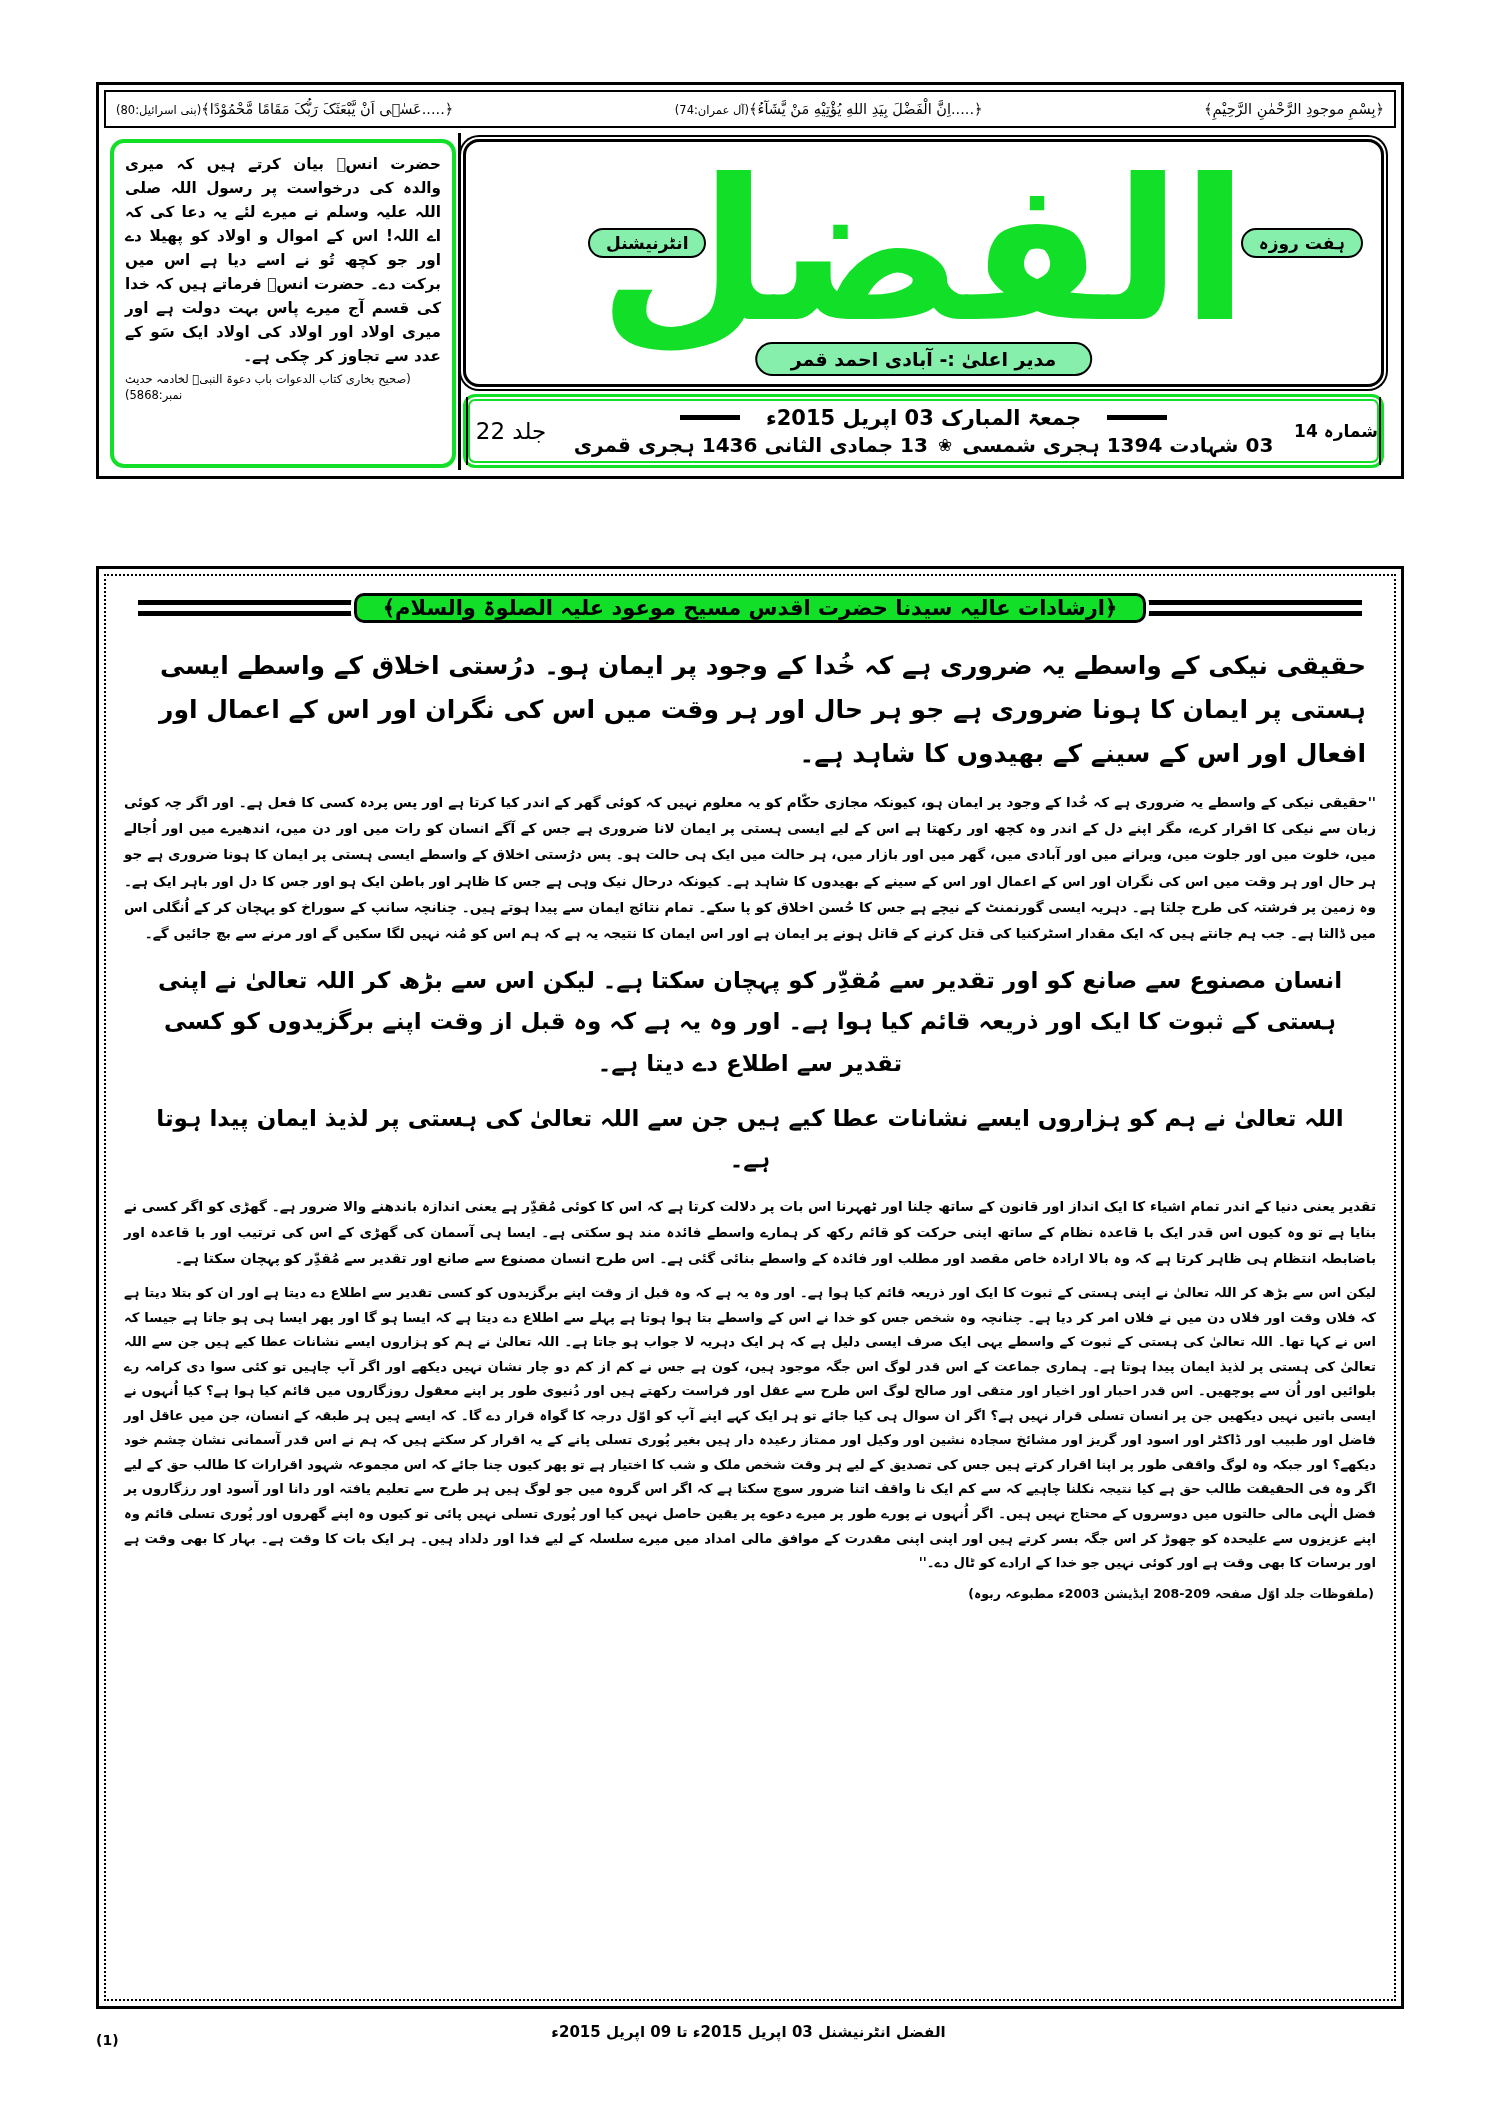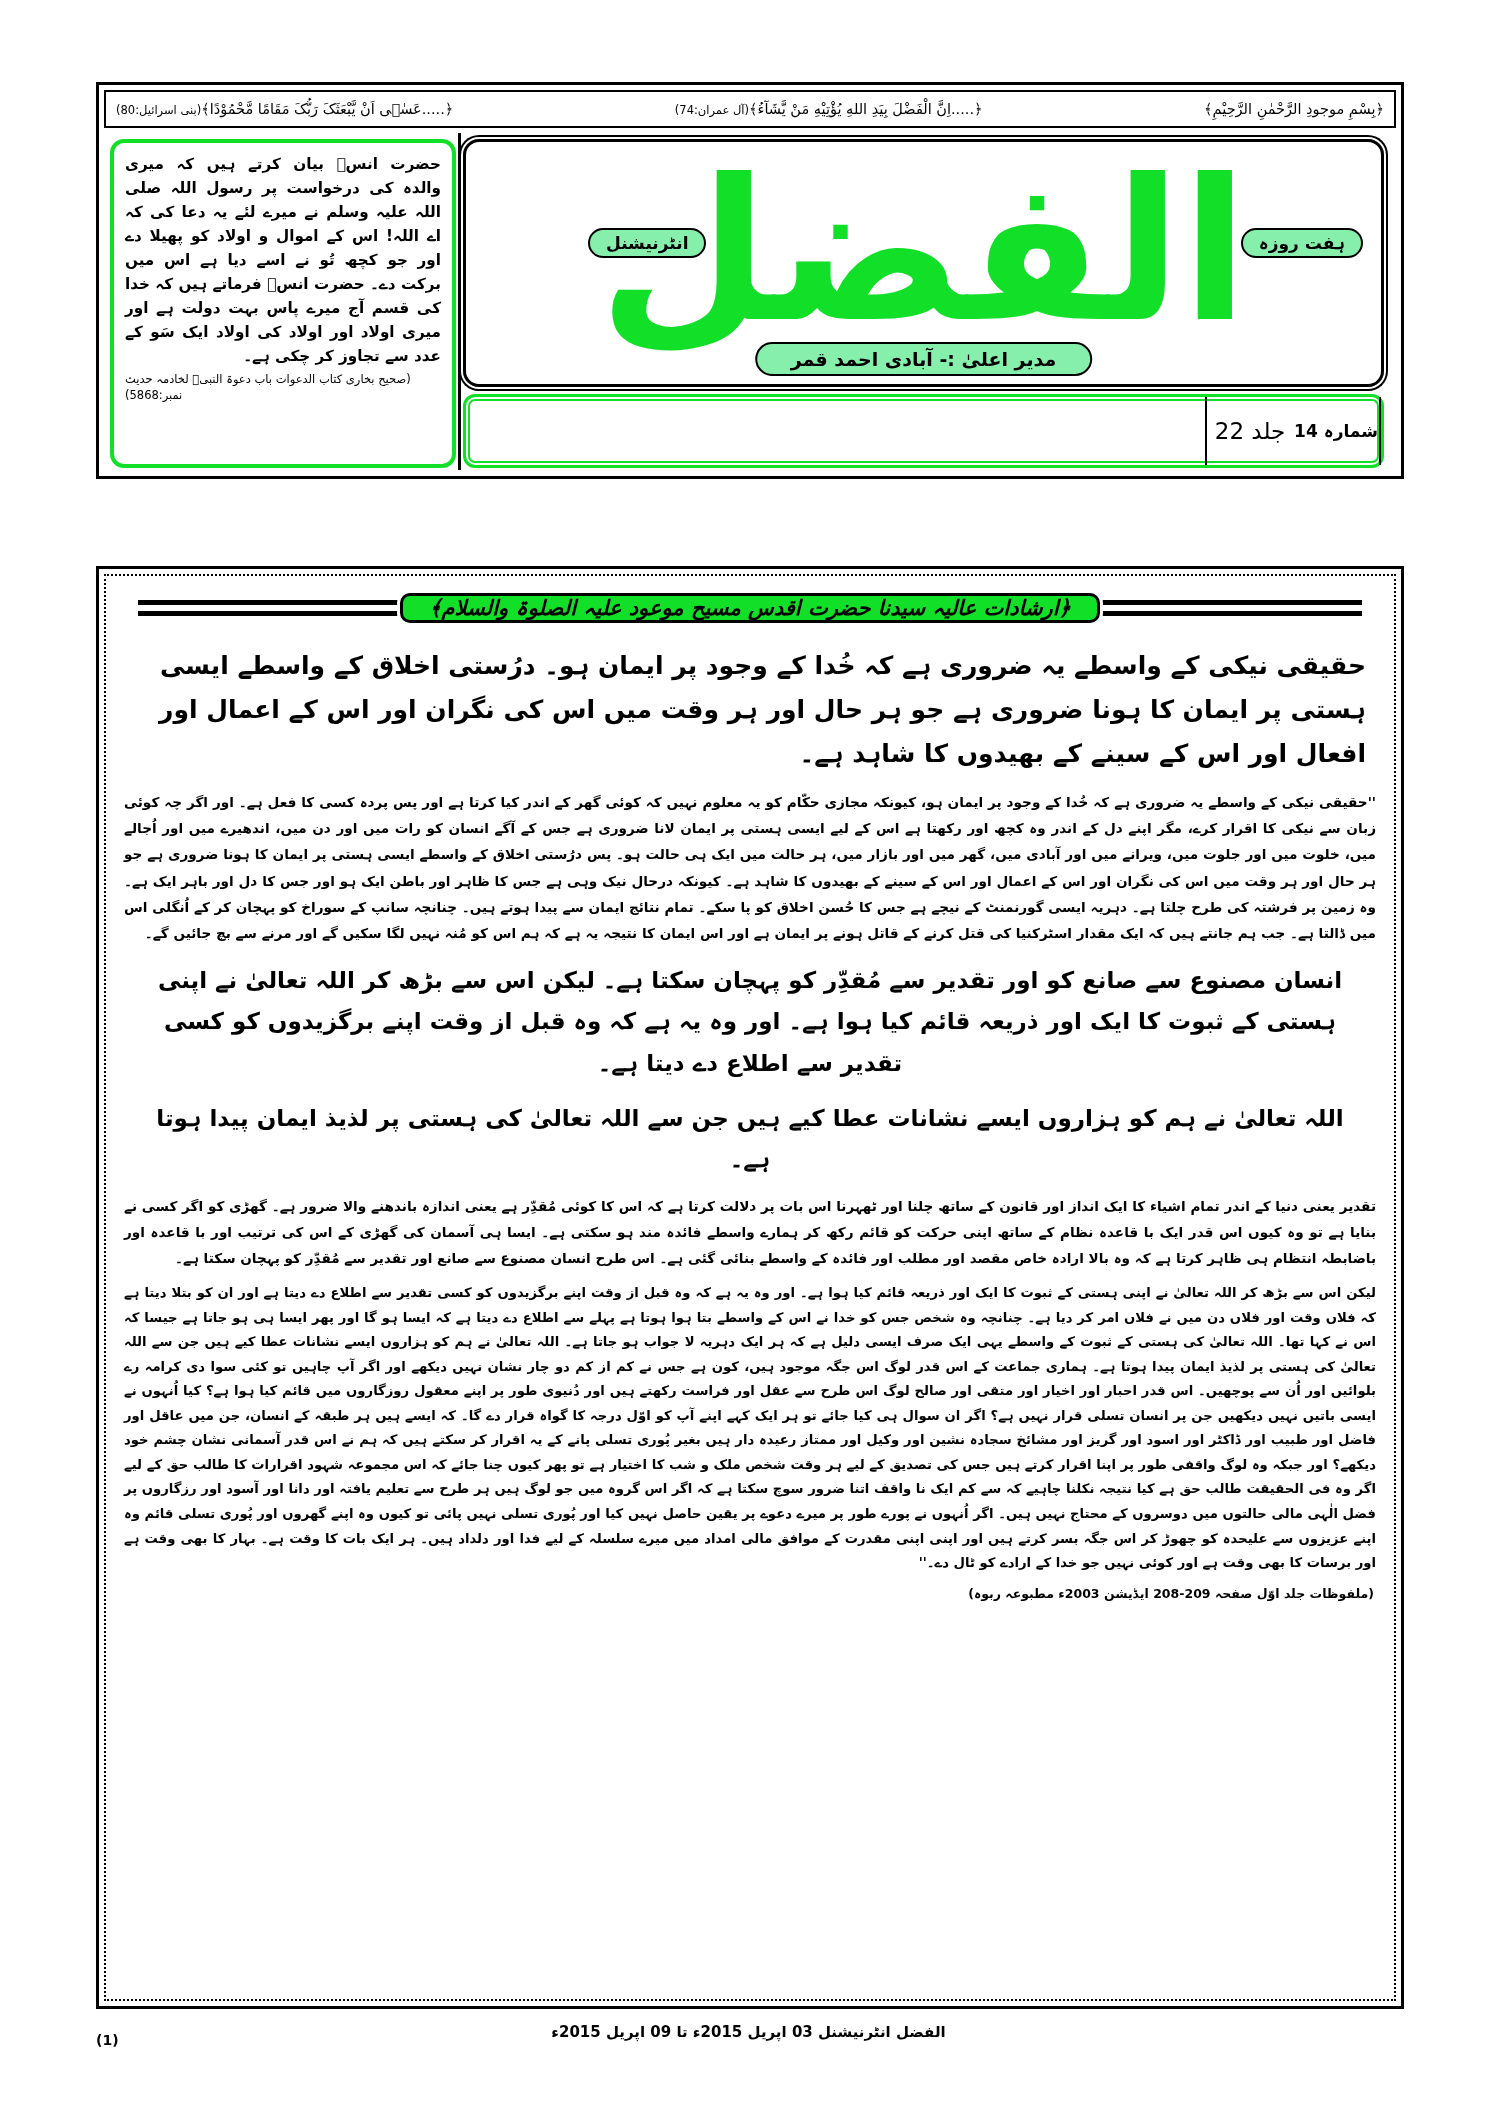--- a/index.html
+++ b/index.html
@@ -223,21 +223,20 @@
   }
   .art-banner .chip{
     position:relative;z-index:3;
     background:#12e028;
     border:3px solid #000;
     border-radius:10px;
     padding:0 26px;
     font-size:21px;font-weight:bold;
     white-space:nowrap;direction:rtl;
     box-shadow:0 0 0 3px #fff;
-    font-style:italic;
   }
 
   .lead{
     direction:rtl;text-align:right;
     font-size:25px;font-weight:bold;
     line-height:1.75;
     margin:4px 14px 14px 14px;
   }
   .lead2{
     direction:rtl;text-align:center;
@@ -302,20 +301,32 @@
       <div class="logo-col">
         <div class="logo-box">
           <div class="logo-title">الفضل</div>
           <div class="pill weekly">ہفت روزہ</div>
           <div class="pill intl">انٹرنیشنل</div>
           <div class="pill editor">مدیر اعلیٰ :- آبادی احمد قمر</div>
         </div>
 
         <div class="date-bar">
           <div class="issue-cell">شمارہ 14</div>
+          <div class="date-cell">
+            <div class="date-line1">
+              <span class="dash"></span>
+              <span>جمعۃ المبارک 03 اپریل 2015ء</span>
+              <span class="dash"></span>
+            </div>
+            <div class="date-line2">
+              <span>03 شہادت 1394 ہجری شمسی</span>
+              <span class="flower">❀</span>
+              <span>13 جمادی الثانی 1436 ہجری قمری</span>
+            </div>
+          </div>
           <div class="vol-cell">جلد 22</div>
         </div>
       </div>
 
       <div class="hadith-col">
         <div class="hadith-box">
           <span>حضرت انسؓ بیان کرتے ہیں کہ میری والدہ کی درخواست پر رسول اللہ صلی اللہ علیہ وسلم نے میرے لئے یہ دعا کی کہ اے اللہ! اس کے اموال و اولاد کو پھیلا دے اور جو کچھ تُو نے اسے دیا ہے اس میں برکت دے۔ حضرت انسؓ فرماتے ہیں کہ خدا کی قسم آج میرے پاس بہت دولت ہے اور میری اولاد اور اولاد کی اولاد ایک سَو کے عدد سے تجاوز کر چکی ہے۔</span>
           <span class="hadith-src">(صحیح بخاری کتاب الدعوات باب دعوۃ النبیؐ لخادمہ حدیث نمبر:5868)</span>
         </div>
       </div>

